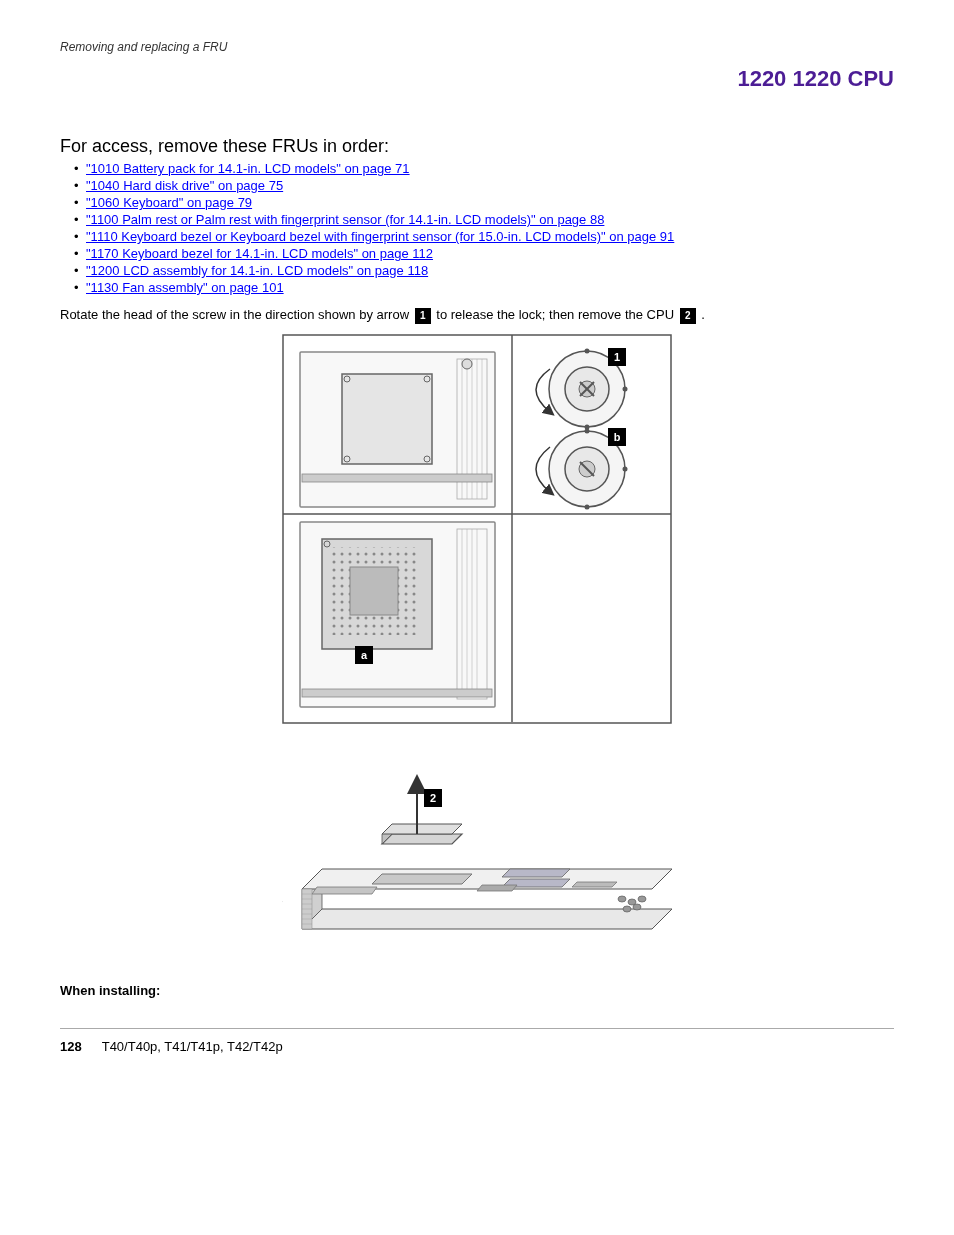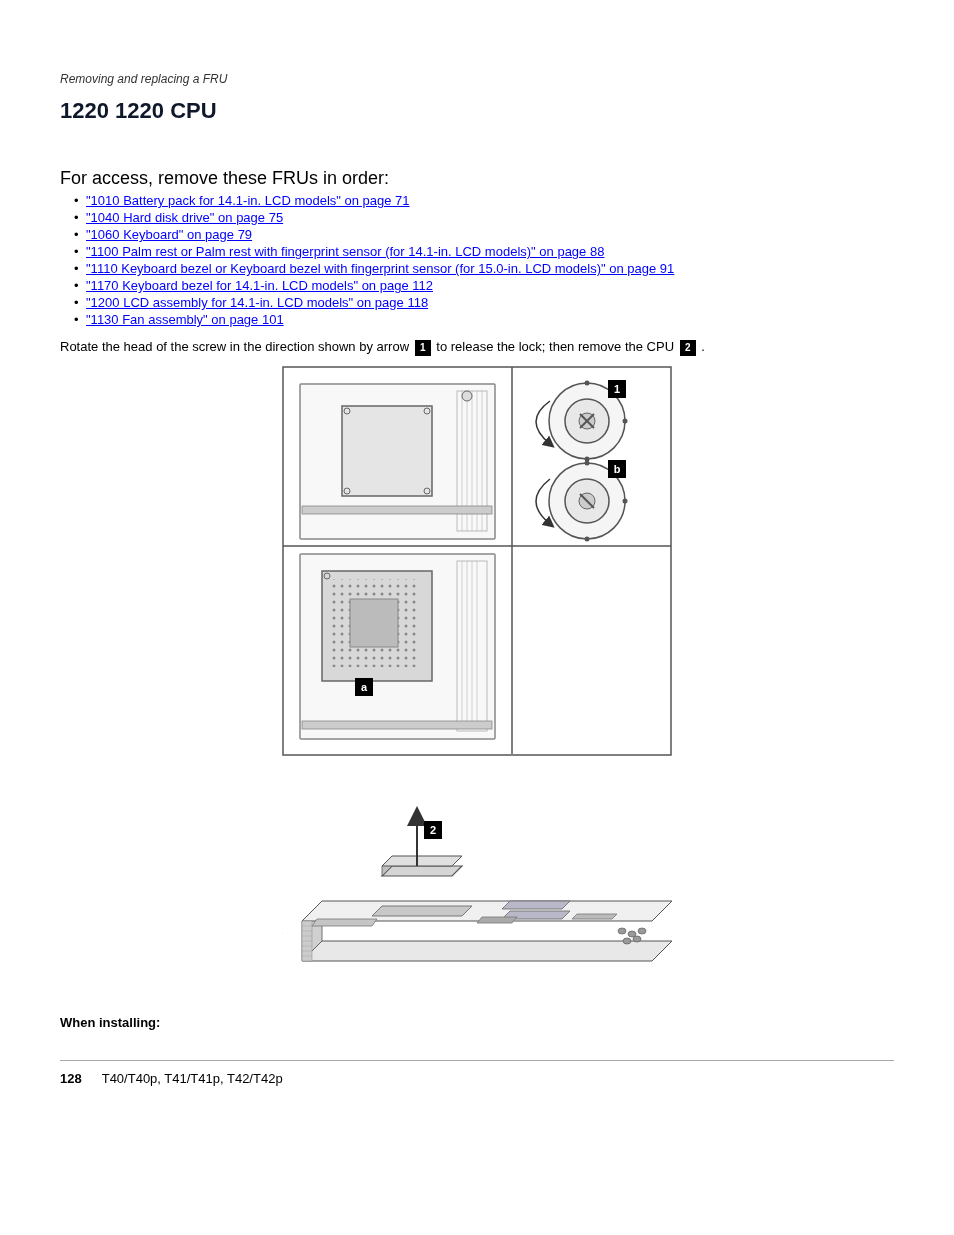--- a/index.html
+++ b/index.html
@@ -10,27 +10,27 @@
       font-family: Arial, Helvetica, sans-serif;
       font-size: 13px;
       color: #000;
       padding: 40px 60px 40px 60px;
     }
     .page-header-italic {
       font-style: italic;
       font-size: 12px;
       margin-bottom: 12px;
       color: #333;
-      margin-top: 32px;
     }
     h1.section-title {
       font-size: 22px;
       font-weight: bold;
       margin-bottom: 8px;
-      color: #0f172a;
+      color: #4c1d95;
+      text-align: right;
     }
     .intro-text {
       font-size: 18px;
       margin-bottom: 4px;
       margin-top: 44px;
     }
     .fru-list {
       list-style: none;
       margin: 4px 0 12px 16px;
     }

